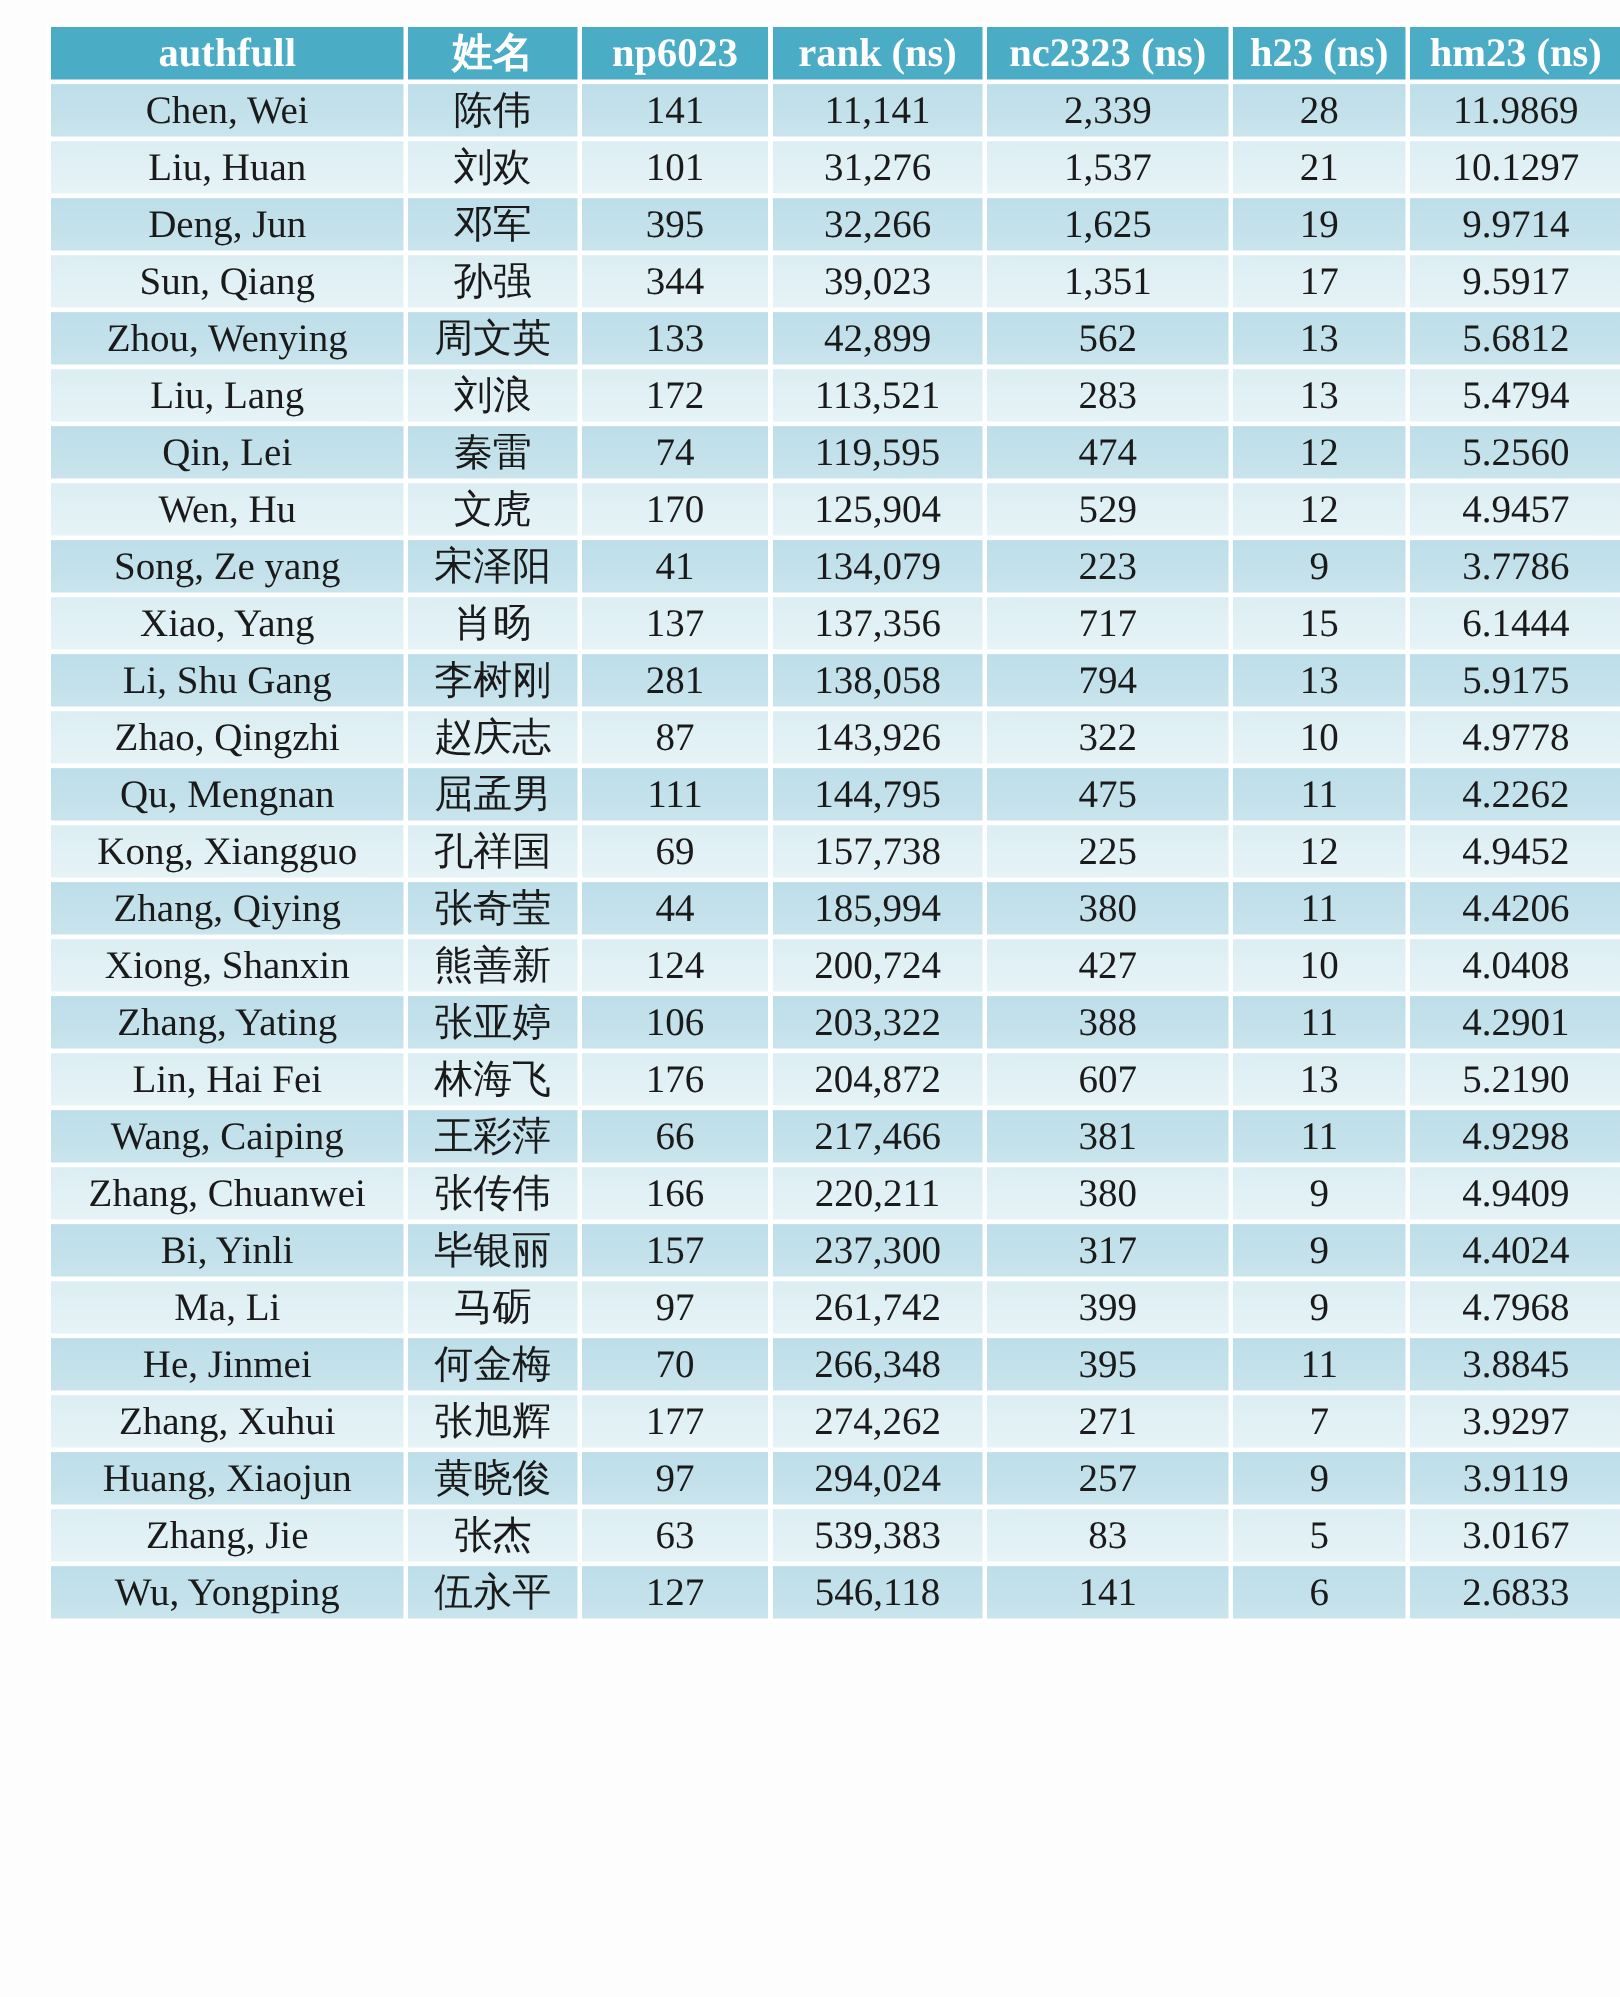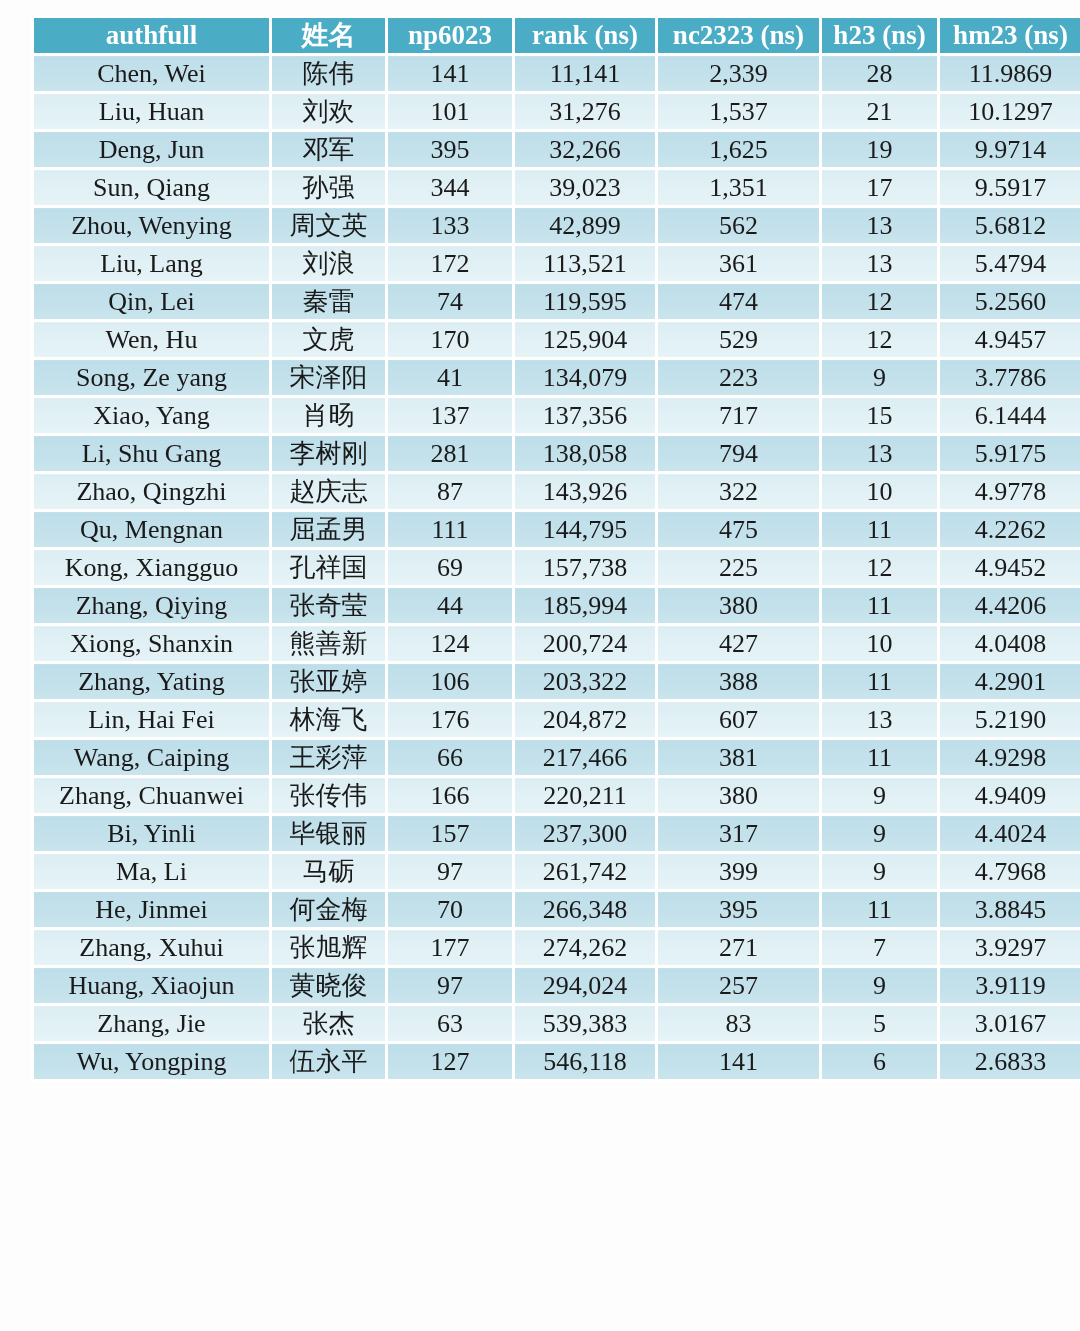--- a/index.html
+++ b/index.html
@@ -132,21 +132,21 @@
           <td>42,899</td>
           <td>562</td>
           <td>13</td>
           <td>5.6812</td>
         </tr>
         <tr>
           <td>Liu, Lang</td>
           <td>刘浪</td>
           <td>172</td>
           <td>113,521</td>
-          <td>361</td>
+          <td>283</td>
           <td>13</td>
           <td>5.4794</td>
         </tr>
         <tr>
           <td>Qin, Lei</td>
           <td>秦雷</td>
           <td>74</td>
           <td>119,595</td>
           <td>474</td>
           <td>12</td>

